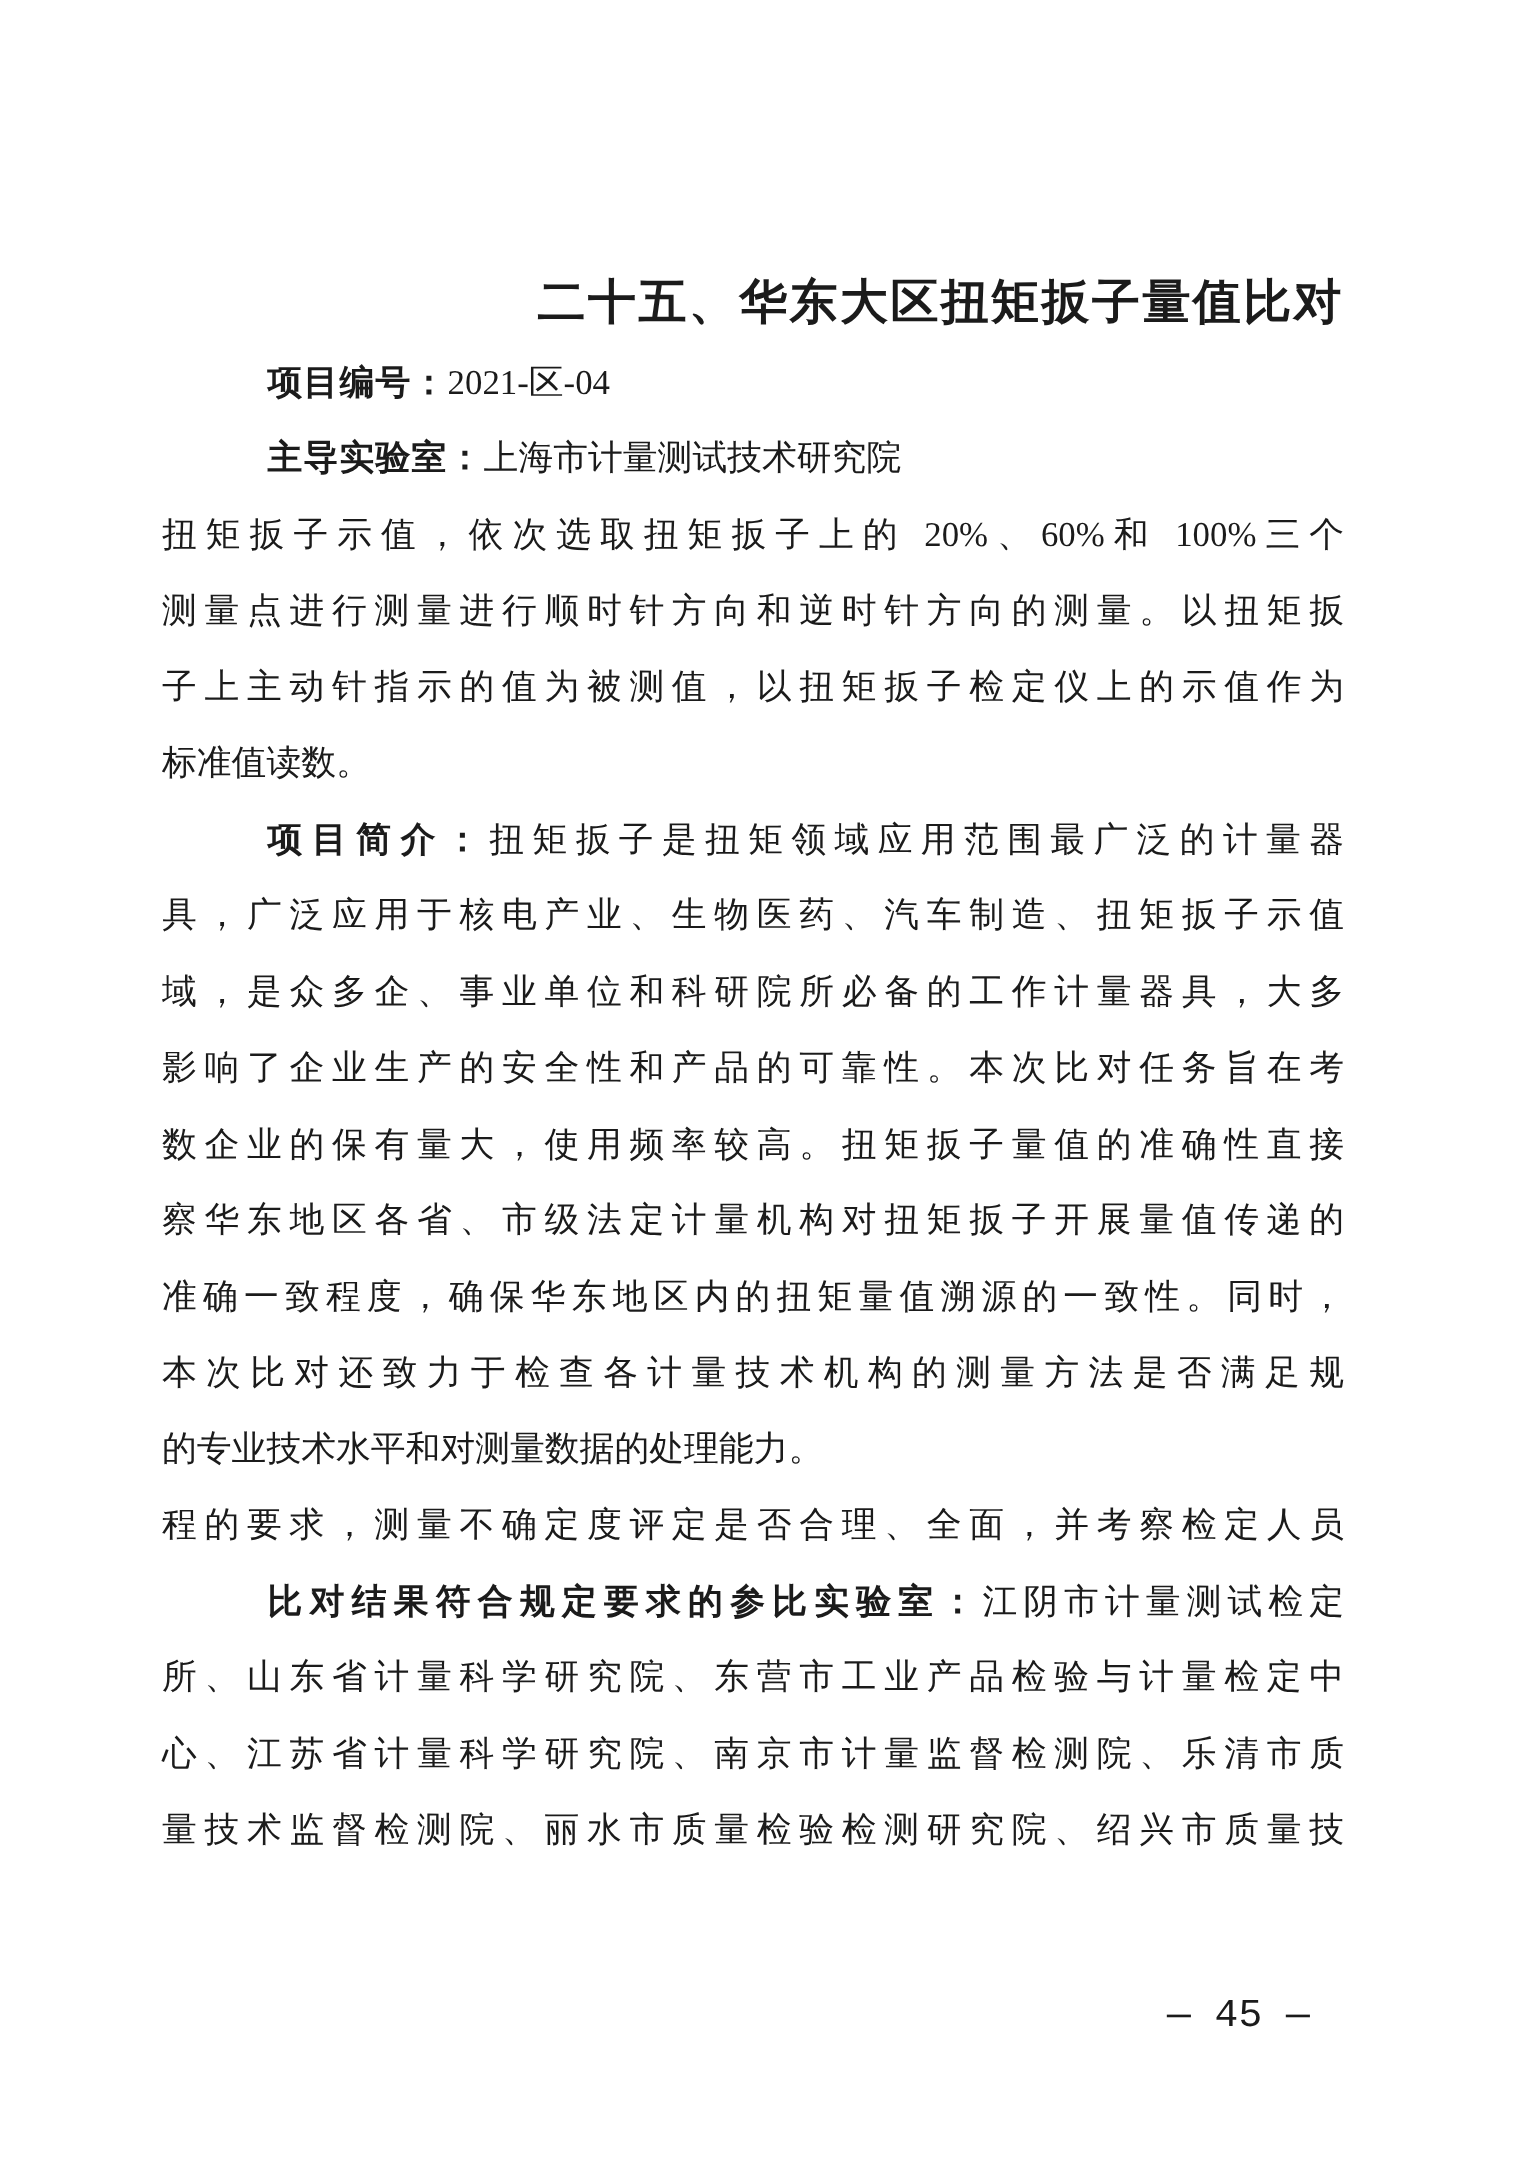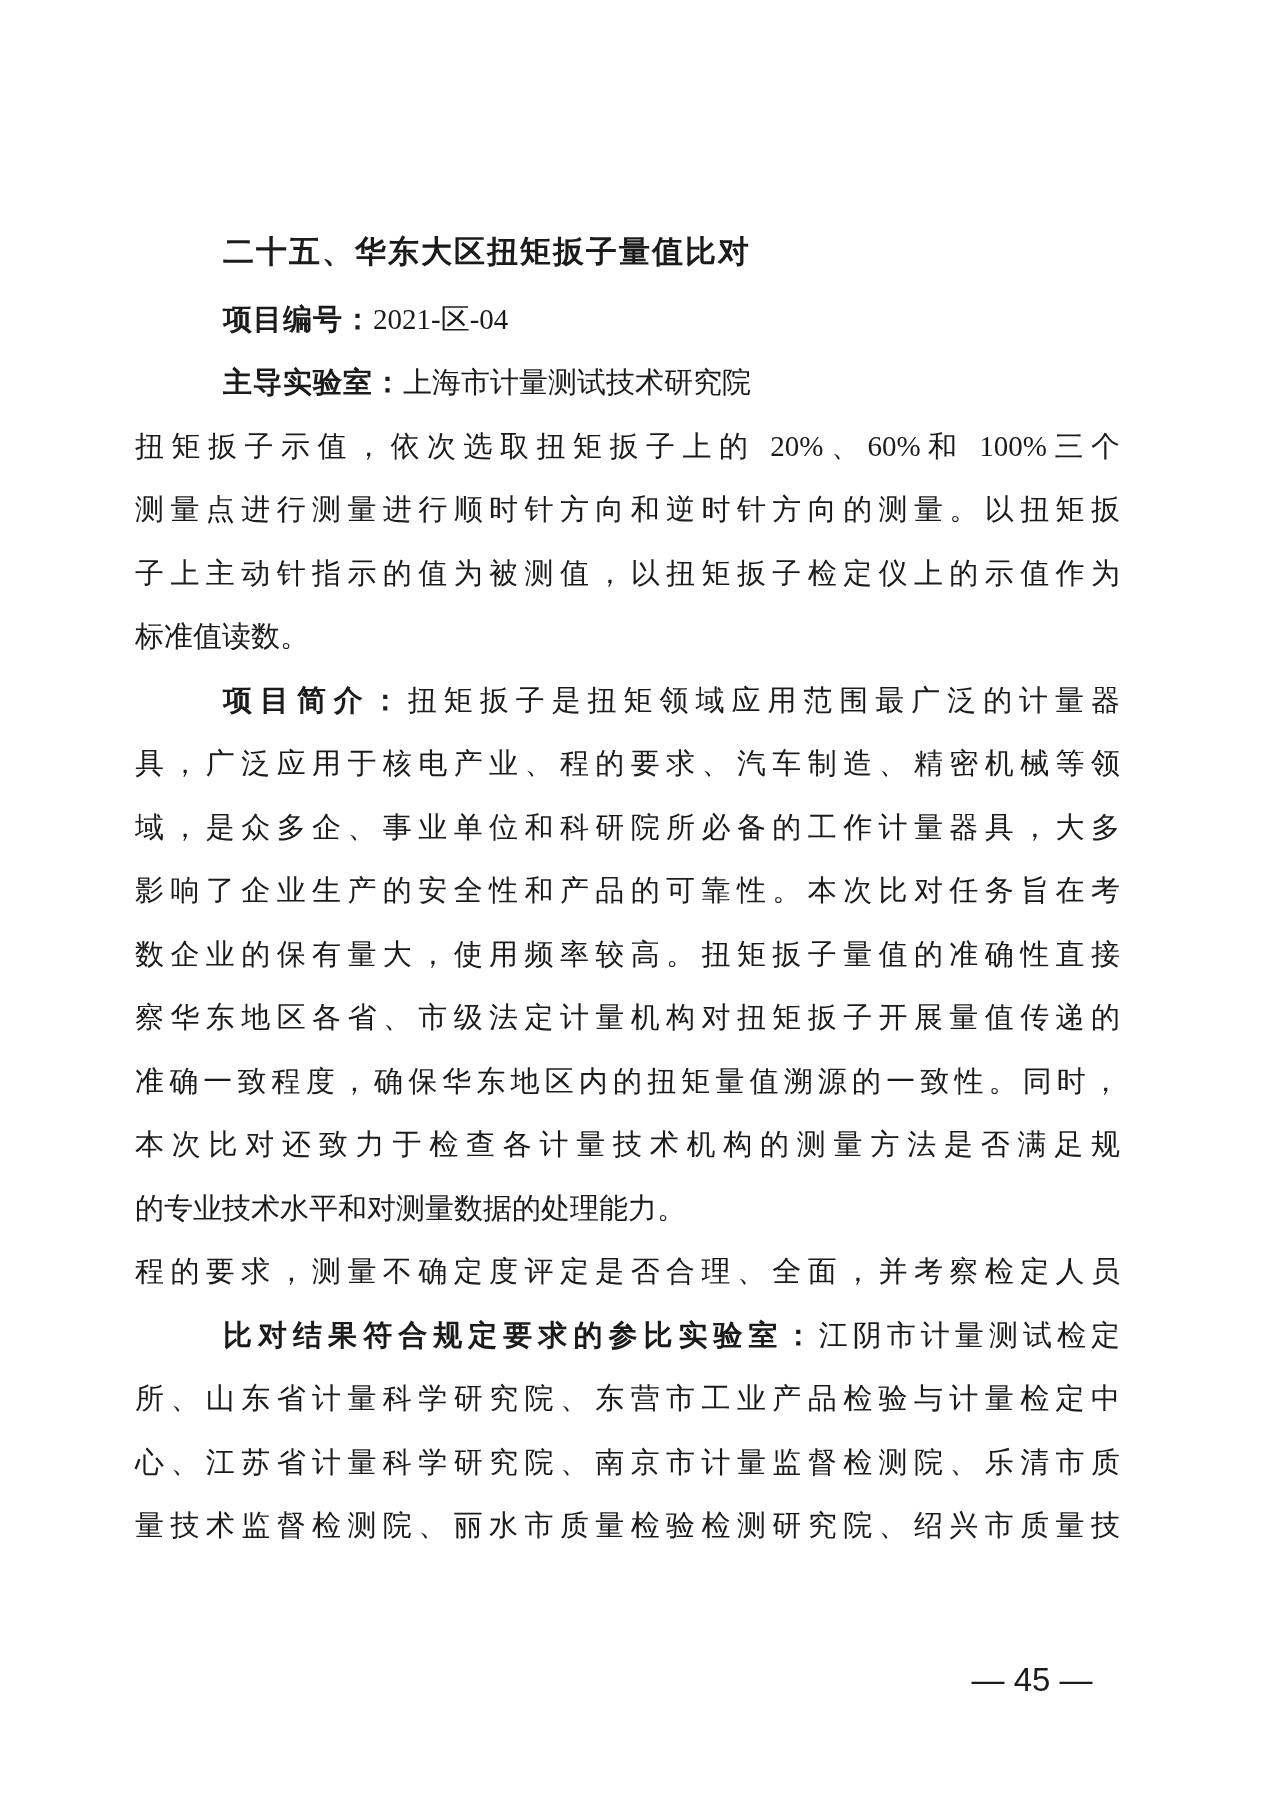--- a/index.html
+++ b/index.html
@@ -38,54 +38,55 @@
   }
   .line.indent {
     padding-left: 88px;
   }
   .line .label {
     font-family: "Liberation Sans", "DejaVu Sans", sans-serif;
     font-weight: 700;
     letter-spacing: 1px;
   }
   .line.title-line {
-    font-size: 31px;
+    font-size: 40px;
     margin-bottom: 4px;
+    text-align: right;
   }
   .line.title-line .label {
     letter-spacing: 2px;
   }
   .page-number {
     position: absolute;
     left: 962px;
     top: 1648px;
     width: 140px;
     height: 64px;
     line-height: 64px;
-    font-family: Liberation Sans, sans-serif;
+    font-family: Liberation Mono, monospace;
     font-size: 33px;
     color: #1b1b1b;
     text-align: center;
     white-space: nowrap;
   }
 </style>
 </head>
 <body>
 
 <div class="page">
   <div class="content" id="content">
       <div class="line indent title-line"><span class="label">二十五、华东大区扭矩扳子量值比对</span></div>
       <div class="line indent"><span class="label">项目编号：</span><span class="txt">2021-区-04</span></div>
       <div class="line indent"><span class="label">主导实验室：</span><span class="txt">上海市计量测试技术研究院</span></div>
       <div class="line justify"><span class="txt">扭矩扳子示值，依次选取扭矩扳子上的 20%、60%和 100%三个</span></div>
       <div class="line justify"><span class="txt">测量点进行测量进行顺时针方向和逆时针方向的测量。以扭矩扳</span></div>
       <div class="line justify"><span class="txt">子上主动针指示的值为被测值，以扭矩扳子检定仪上的示值作为</span></div>
       <div class="line"><span class="txt">标准值读数。</span></div>
       <div class="line indent justify"><span class="label">项目简介：</span><span class="txt">扭矩扳子是扭矩领域应用范围最广泛的计量器</span></div>
-      <div class="line justify"><span class="txt">具，广泛应用于核电产业、程的要求、汽车制造、精密机械等领</span></div>
+      <div class="line justify"><span class="txt">具，广泛应用于核电产业、生物医药、汽车制造、扭矩扳子示值</span></div>
       <div class="line justify"><span class="txt">域，是众多企、事业单位和科研院所必备的工作计量器具，大多</span></div>
       <div class="line justify"><span class="txt">影响了企业生产的安全性和产品的可靠性。本次比对任务旨在考</span></div>
       <div class="line justify"><span class="txt">数企业的保有量大，使用频率较高。扭矩扳子量值的准确性直接</span></div>
       <div class="line justify"><span class="txt">察华东地区各省、市级法定计量机构对扭矩扳子开展量值传递的</span></div>
       <div class="line justify"><span class="txt">准确一致程度，确保华东地区内的扭矩量值溯源的一致性。同时，</span></div>
       <div class="line justify"><span class="txt">本次比对还致力于检查各计量技术机构的测量方法是否满足规</span></div>
       <div class="line"><span class="txt">的专业技术水平和对测量数据的处理能力。</span></div>
       <div class="line justify"><span class="txt">程的要求，测量不确定度评定是否合理、全面，并考察检定人员</span></div>
       <div class="line indent justify"><span class="label">比对结果符合规定要求的参比实验室：</span><span class="txt">江阴市计量测试检定</span></div>
       <div class="line justify"><span class="txt">所、山东省计量科学研究院、东营市工业产品检验与计量检定中</span></div>

